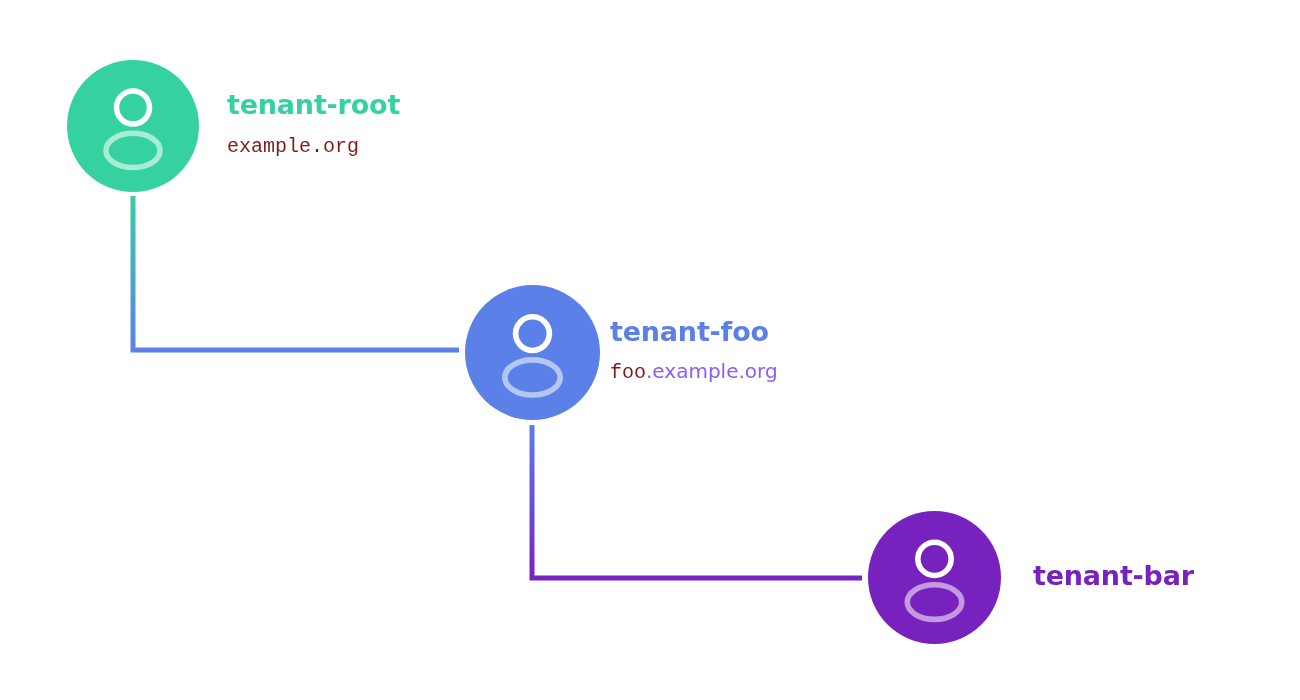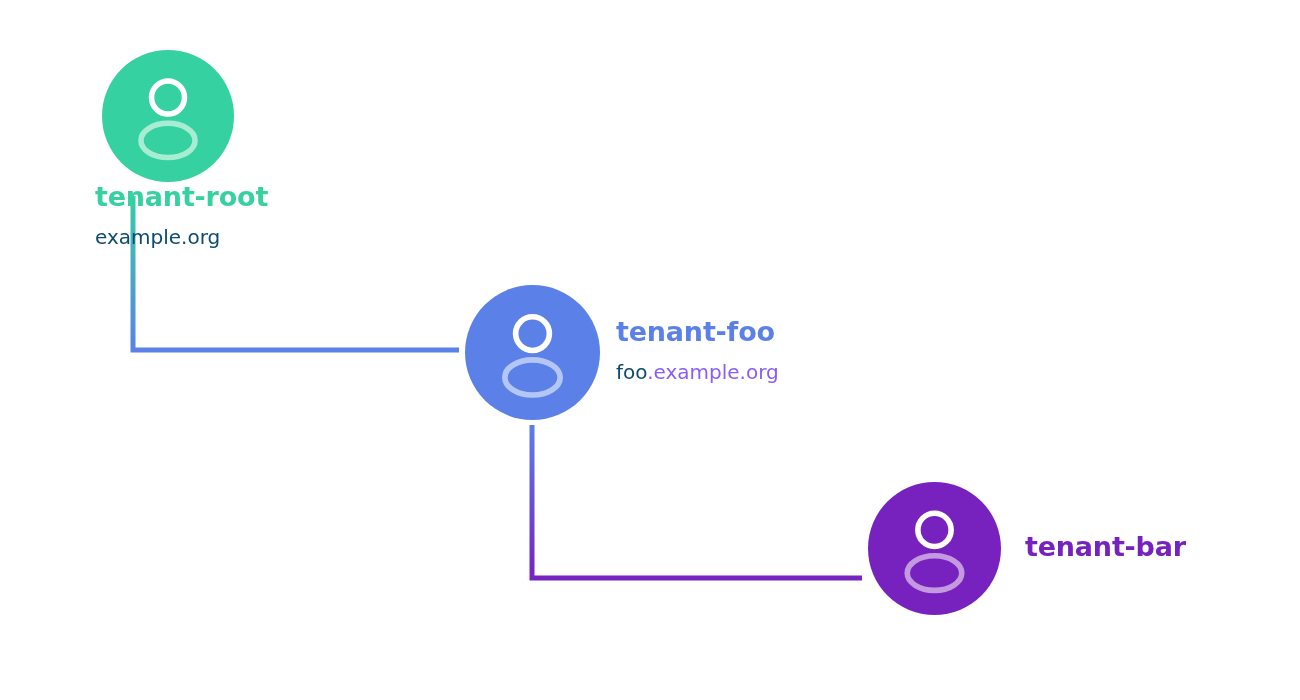--- a/index.html
+++ b/index.html
@@ -69,37 +69,38 @@
   }
 
   .node-subtitle {
     font-size: 20px;
     font-weight: 400;
     line-height: 1.15;
     white-space: nowrap;
     margin-top: 14px;
   }
   .sub-own {
-    color: #0c4a6e;
+    color: #7f1d1d;
+    font-family: Liberation Mono, monospace;
   }
   .sub-parent {
     color: #8b5cf6;
   }
 
   
-  #node-root     { left: 67px;  top: 50px; flex-direction: column;  }
+  #node-root     { left: 67px;  top: 60px;  }
   #node-foo      { left: 465px; top: 285px; }
-  #node-bar      { left: 868px; top: 482px; }
+  #node-bar      { left: 868px; top: 511px; gap: 8px; }
 
   #node-root .node-avatar { width: 132px; height: 132px; }
   #node-foo  .node-avatar { width: 135px; height: 135px; }
   #node-bar  .node-avatar { width: 133px; height: 133px; }
 
   #node-root .node-text { margin-left: 28px; padding-bottom: 4px; }
-  #node-foo  .node-text { margin-left: 16px; padding-bottom: 4px; }
+  #node-foo  .node-text { margin-left: 10px; padding-bottom: 4px; }
   #node-bar  .node-text { margin-left: 24px; padding-bottom: 4px; }
 </style>
 </head>
 <body>
 
 <div id="diagram-root">
 
   <svg id="connector-layer" viewBox="0 0 1300 700" width="1300" height="700" aria-hidden="true">
     <defs>
       <linearGradient id="gradRootFoo" gradientUnits="userSpaceOnUse" x1="133" y1="190" x2="133" y2="352">

